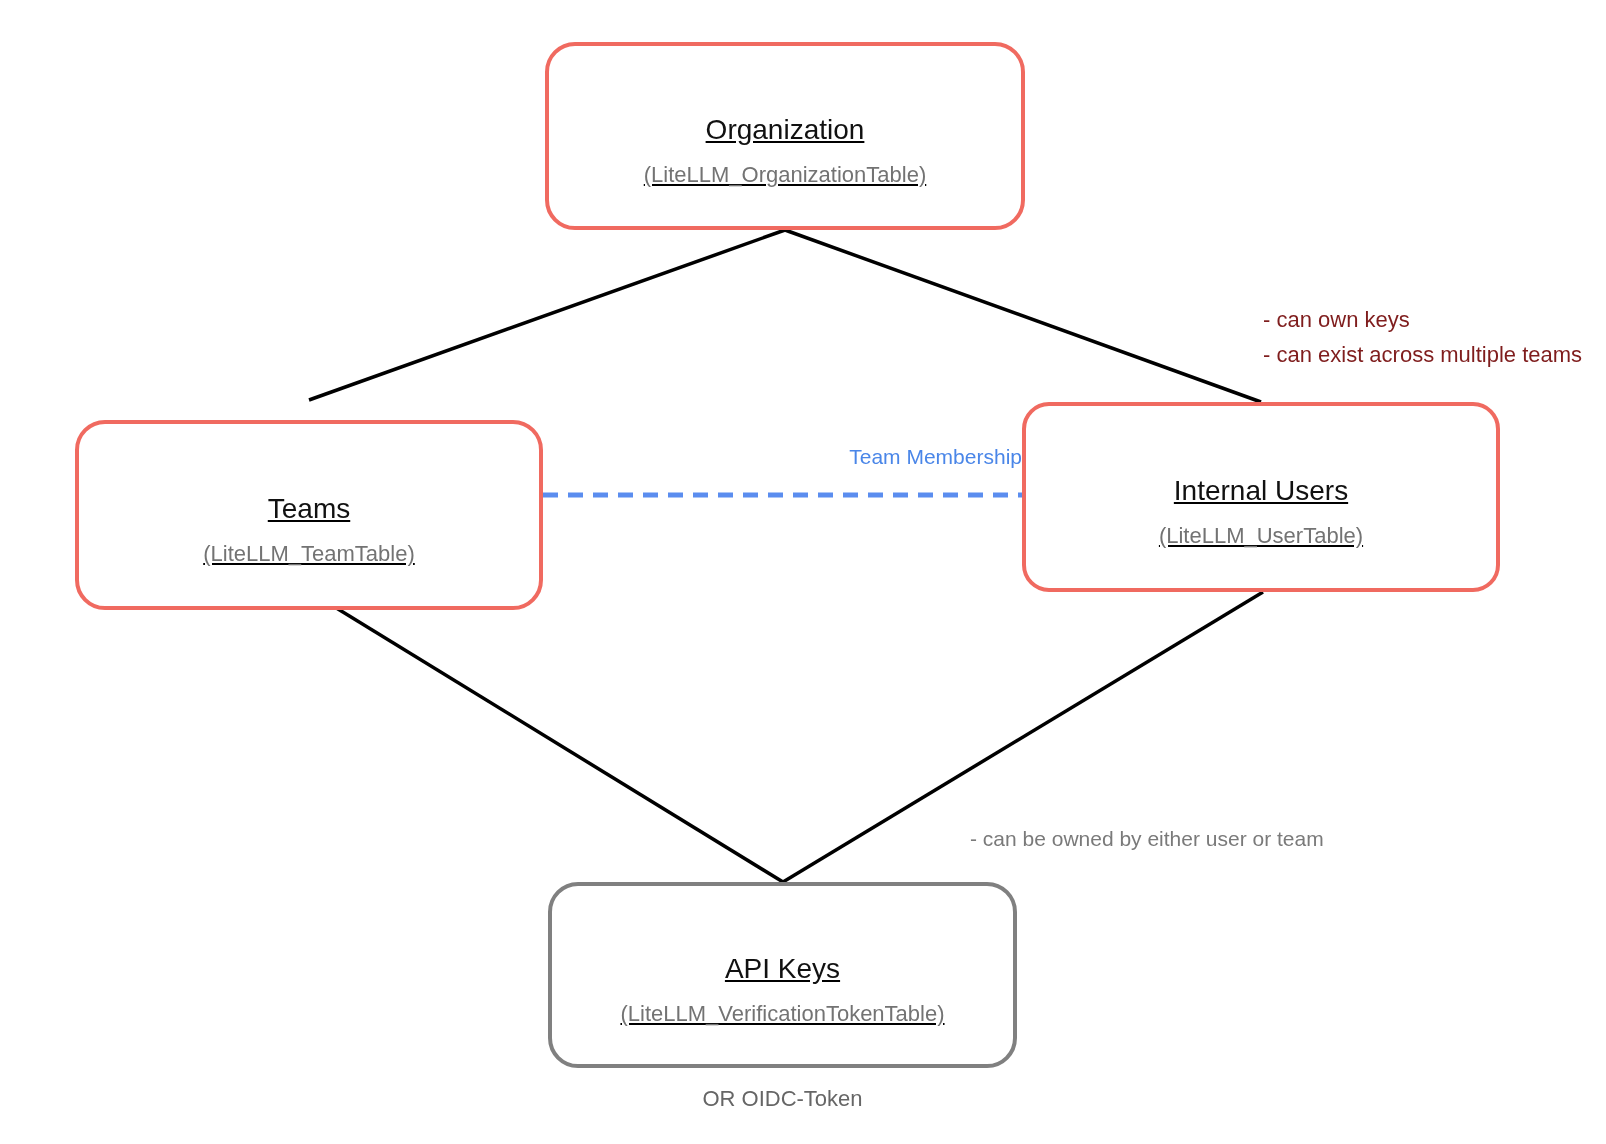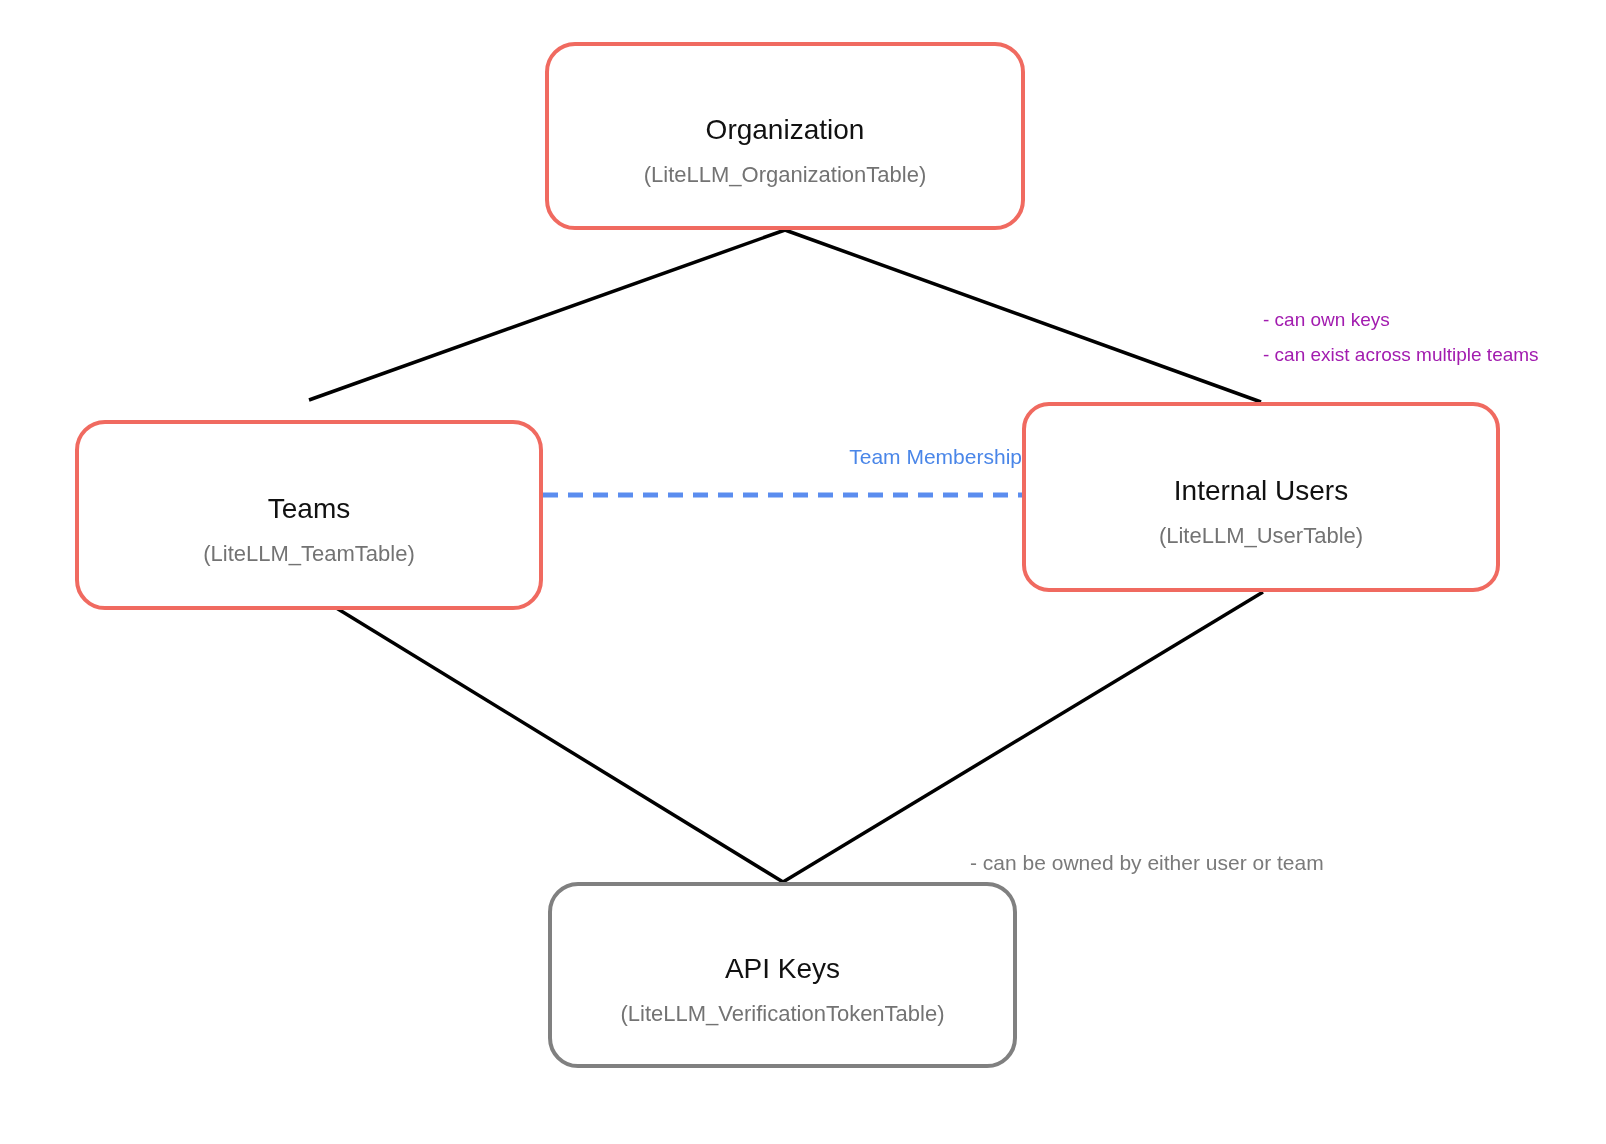--- a/index.html
+++ b/index.html
@@ -27,20 +27,21 @@
     background: #ffffff;
     border: 4px solid #f06a60;
     border-radius: 30px;
     display: flex;
     flex-direction: column;
     align-items: center;
     justify-content: center;
     padding-top: 30px;
     gap: 20px;
     box-sizing: border-box;
+    text-decoration: underline;
   }
   .node.gray { border-color: #808080; }
   .node-title {
     font-size: 28px;
     color: #111111;
     line-height: 1;
     white-space: nowrap;
   }
   .node-subtitle {
     font-size: 22px;
@@ -60,34 +61,33 @@
     width: 479px;
     text-align: right;
     font-size: 21px;
     color: #4a86e8;
     line-height: 1;
   }
   .notes-users {
     position: absolute;
     left: 1263px;
     top: 302px;
-    font-size: 19px;
-    color: #a21caf;
+    font-size: 22px;
+    color: #7f1d1d;
     line-height: 35px;
     white-space: nowrap;
   }
   .note-keys {
     position: absolute;
     left: 970px;
     top: 828px;
     font-size: 21px;
     color: #7a7a7a;
     line-height: 1;
     white-space: nowrap;
-    margin-top: 24px;
   }
   .note-oidc {
     position: absolute;
     left: 548px;
     top: 1088px;
     width: 469px;
     text-align: center;
     font-size: 22px;
     color: #666666;
     line-height: 1;
@@ -129,14 +129,15 @@
 
   <div class="edge-label">Team Membership</div>
 
   <div class="notes-users">
     <div>- can own keys</div>
     <div>- can exist across multiple teams</div>
   </div>
 
   <div class="note-keys">- can be owned by either user or team</div>
 
+  <div class="note-oidc">OR OIDC-Token</div>
 
 </div>
 
 </body></html>

